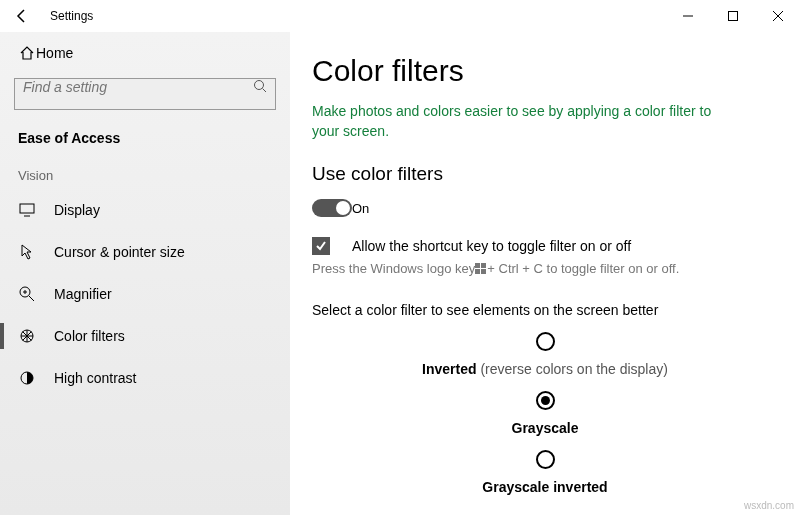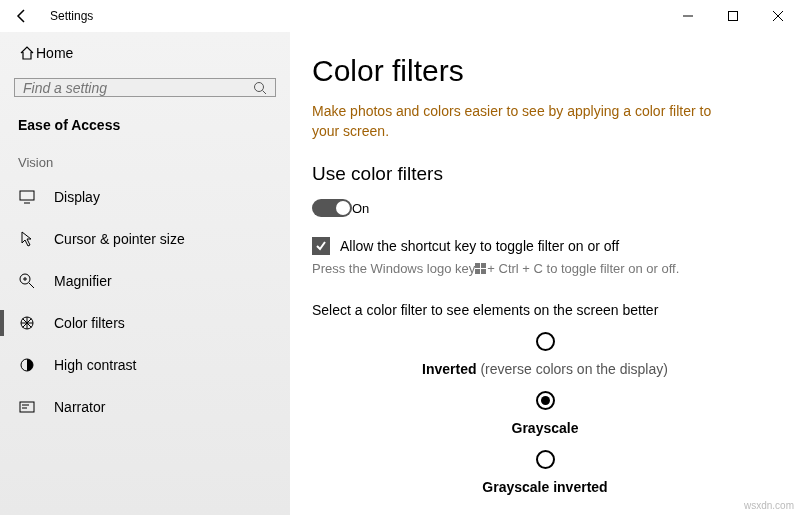--- a/index.html
+++ b/index.html
@@ -14,37 +14,37 @@
   .tb-btn svg { stroke:#000; fill:none; }
 
   
   .content { display:flex; height:calc(100% - 32px); }
   .sidebar { width: 290px; background: linear-gradient(#f3f3f3,#e9e9e9); padding: 0; }
   .main { flex:1; padding: 22px 22px 0 22px; overflow:hidden; }
 
   
   .home-row { height: 42px; display:flex; align-items:center; padding-left:18px; }
   .home-row .lbl { font-size:14px; }
-  .search { margin: 4px 14px 10px 14px; height:19px; border:1px solid #999; display:flex; align-items:center; padding:0 8px; background: #eee; }
+  .search { margin: 4px 14px 10px 14px; height:32px; border:1px solid #999; display:flex; align-items:flex-start; padding:0 8px; background: #eee; }
   .search input { flex:1; border:none; outline:none; background:transparent; font-size:14px; font-style:italic; color:#666; }
   .cat { font-size:14px; font-weight:600; padding: 10px 18px 14px 18px; }
   .group { font-size:13px; color:#666; padding: 8px 30px 6px 18px; }
   .nav-item { height: 42px; display:flex; align-items:center; padding-left:18px; gap:18px; font-size:14px; position:relative; }
   .nav-item.active::before { content:""; position:absolute; left:0; top:8px; bottom:8px; width:4px; background:#555; }
   .nav-icon { width:18px; height:18px; display:flex; align-items:center; justify-content:center; }
 
   
   h1 { font-size: 30px; font-weight: 350; margin-bottom: 14px; }
-  .desc { color:#a16207; font-size:14px; margin-bottom: 22px; max-width: 420px; line-height:1.4; }
+  .desc { color:#15803d; font-size:14px; margin-bottom: 22px; max-width: 420px; line-height:1.4; }
   h2 { font-size: 19px; font-weight: 400; margin-bottom: 14px; }
   .sub { font-size:14px; margin-bottom: 8px; }
   .toggle-row { display:flex; align-items:center; gap:0; margin-bottom: 20px; }
   .toggle { width:40px; height:18px; border-radius:10px; background:#555; position:relative; }
   .toggle::after { content:""; position:absolute; right:2px; top:2px; width:14px; height:14px; border-radius:50%; background:#fff; }
-  .check-row { display:flex; align-items:center; gap:10px; margin-bottom:6px; font-size:14px; }
+  .check-row { display:flex; align-items:center; gap:22px; margin-bottom:6px; font-size:14px; }
   .checkbox { width:18px; height:18px; background:#555; display:flex; align-items:center; justify-content:center; }
   .hint { color:#777; font-size:13px; margin-bottom: 26px; display:flex; align-items:center; gap:0; }
   .select-lbl { font-size:14px; margin-bottom: 14px; }
   .radio-row { display:flex; align-items:center; gap:10px; font-size:14px; margin-bottom:14px;flex-direction:column; }
   .radio { width:19px; height:19px; border:2px solid #000; border-radius:50%; position:relative; }
   .radio.sel::after { content:""; position:absolute; left:3px; top:3px; right:3px; bottom:3px; background:#000; border-radius:50%; }
   .bold { font-weight:600; }
   .paren { color:#555; }
   .watermark { position:absolute; right:6px; bottom:4px; font-size:10px; color:#bbb; }
 </style>
@@ -139,30 +139,20 @@
     </div>
     <div class="nav-item">
       <span class="nav-icon">
           <svg width="16" height="16" viewBox="0 0 16 16">
             <circle cx="8" cy="8" r="6" stroke="#000" fill="none"></circle>
             <path d="M8 2 A6 6 0 0 1 8 14 Z" fill="#000"></path>
           </svg>
         </span>
       <span>High contrast</span>
     </div>
-    <div class="nav-item">
-      <span class="nav-icon">
-          <svg width="16" height="14" viewBox="0 0 16 14">
-            <rect x="1" y="2" width="14" height="10" stroke="#000" fill="none"></rect>
-            <line x1="3" y1="5" x2="10" y2="5" stroke="#000"></line>
-            <line x1="3" y1="8" x2="8" y2="8" stroke="#000"></line>
-          </svg>
-        </span>
-      <span>Narrator</span>
-    </div>
   </div>
 
   <div class="main">
     <h1>Color filters</h1>
     <p class="desc">Make photos and colors easier to see by applying a color filter to your screen.</p>
     <h2>Use color filters</h2>
     <div class="toggle-row">
       <div class="toggle"></div>
       <span>On</span>
     </div>

